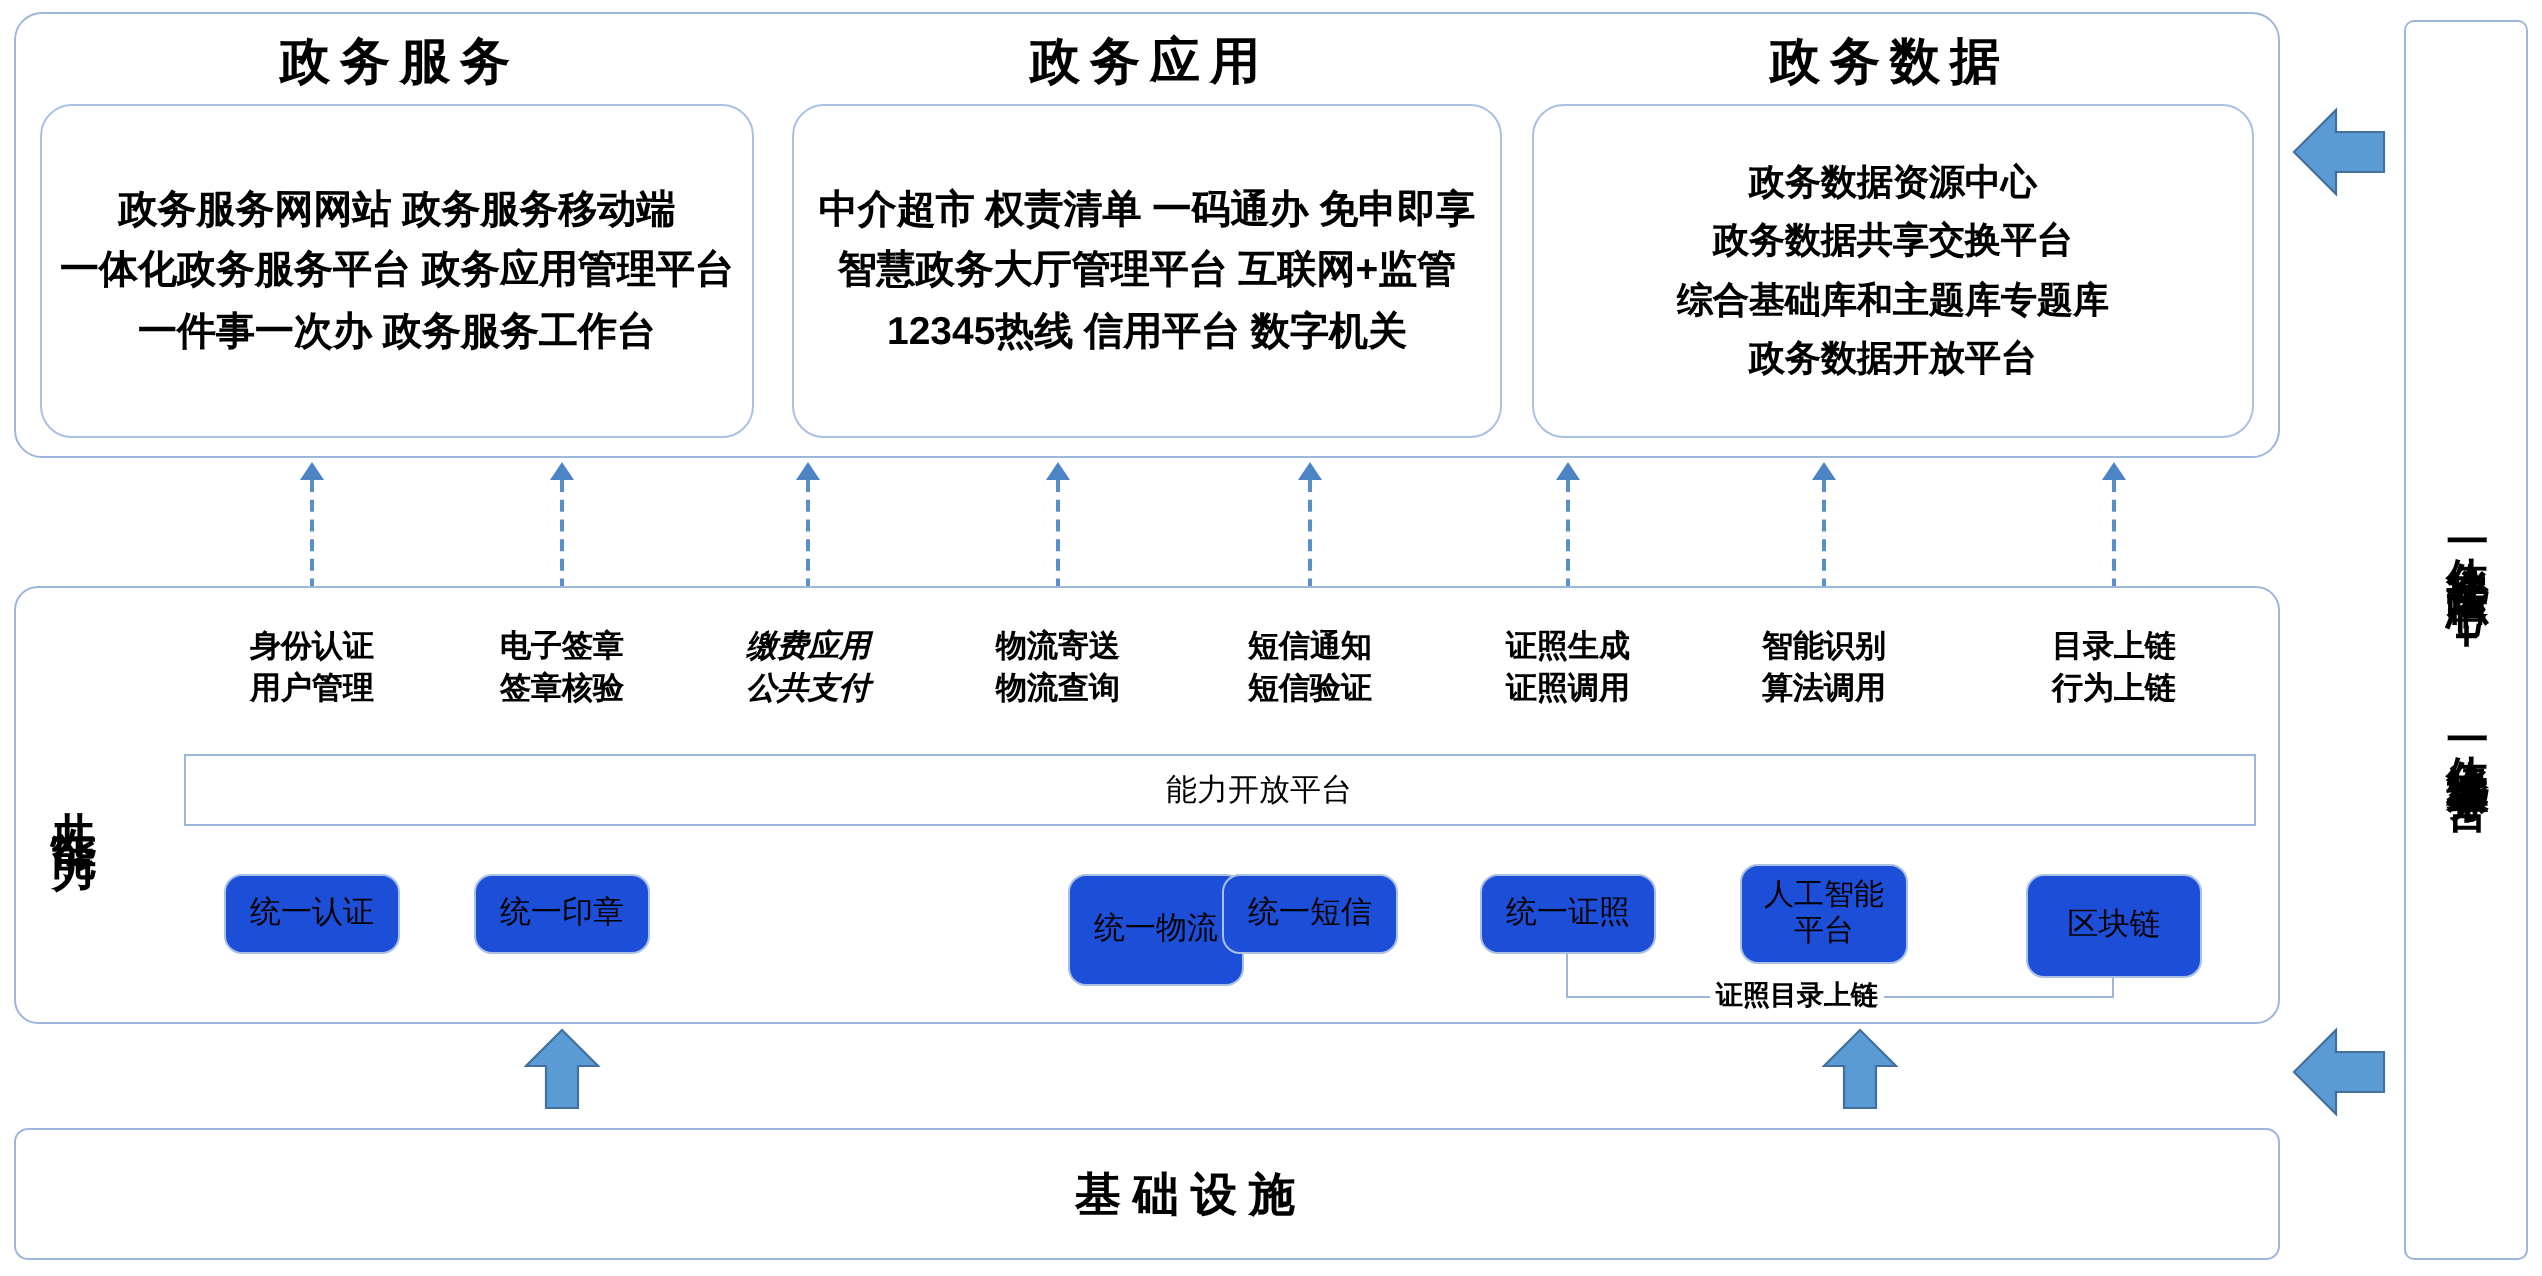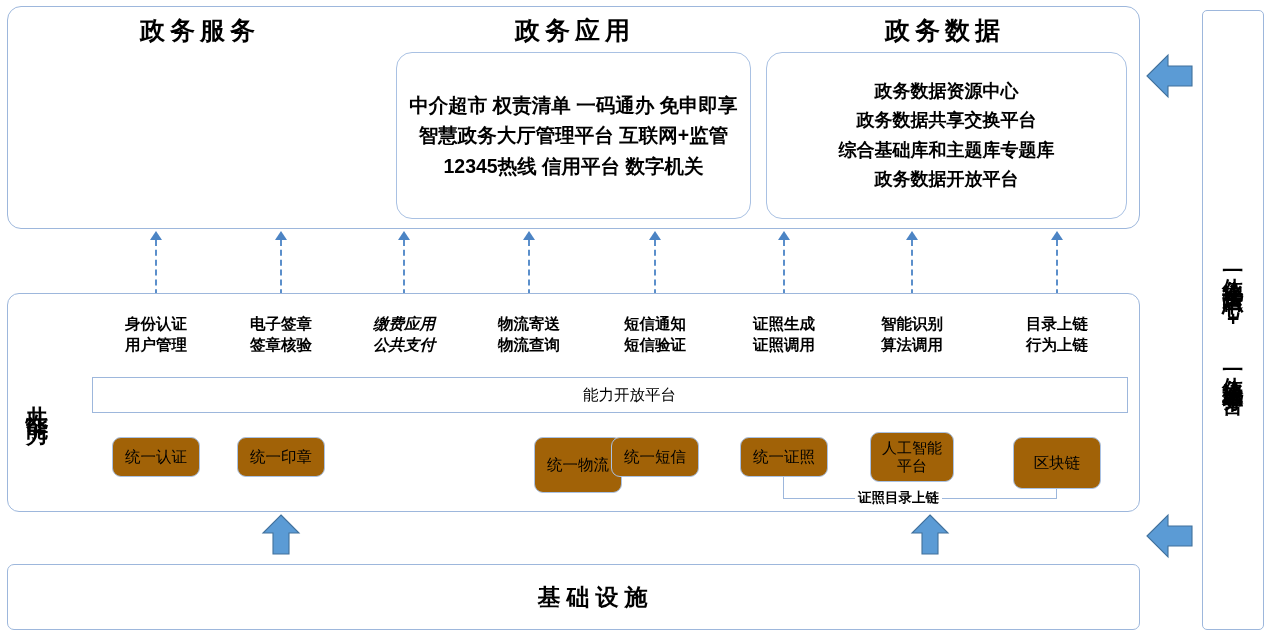--- a/index.html
+++ b/index.html
@@ -82,21 +82,21 @@
     padding: 0 4px;
     position: relative;
     z-index: 4;
     white-space: nowrap;
   }
 
   
   .cap-box {
     border: 1.2px solid #A9C1E3;
     border-radius: 9px;
-    background: #a16207;
+    background: #1d4ed8;
     display: flex;
     align-items: center;
     justify-content: center;
     text-align: left;
     font-size: 15.5px;
     line-height: 1.2;
     white-space: nowrap;
     z-index: 5;
   }
   .cap-box.two-line { font-size: 15px; line-height: 1.18; }
@@ -186,20 +186,27 @@
 <body>
 
 <div id="stage">
 
   <div class="abs panel-outer" style="left:7px; top:6px; width:1133px; height:223px;"></div>
 
   <div class="abs section-title" style="left:20px; top:14px; width:360px;">政务服务</div>
   <div class="abs section-title" style="left:395px; top:14px; width:360px;">政务应用</div>
   <div class="abs section-title" style="left:765px; top:14px; width:360px;">政务数据</div>
 
+  <div class="abs rbox" style="left:20px; top:52px; width:357px; height:167px;">
+    <div class="panel-lines">
+      <div>政务服务网网站 政务服务移动端</div>
+      <div>一体化政务服务平台 政务应用管理平台</div>
+      <div>一件事一次办 政务服务工作台</div>
+    </div>
+  </div>
 
   <div class="abs rbox" style="left:396px; top:52px; width:355px; height:167px;">
     <div class="panel-lines">
       <div>中介超市 权责清单 一码通办 免申即享</div>
       <div>智慧政务大厅管理平台 互联网+监管</div>
       <div>12345热线 信用平台 数字机关</div>
     </div>
   </div>
 
   <div class="abs rbox" style="left:766px; top:52px; width:361px; height:167px;">

